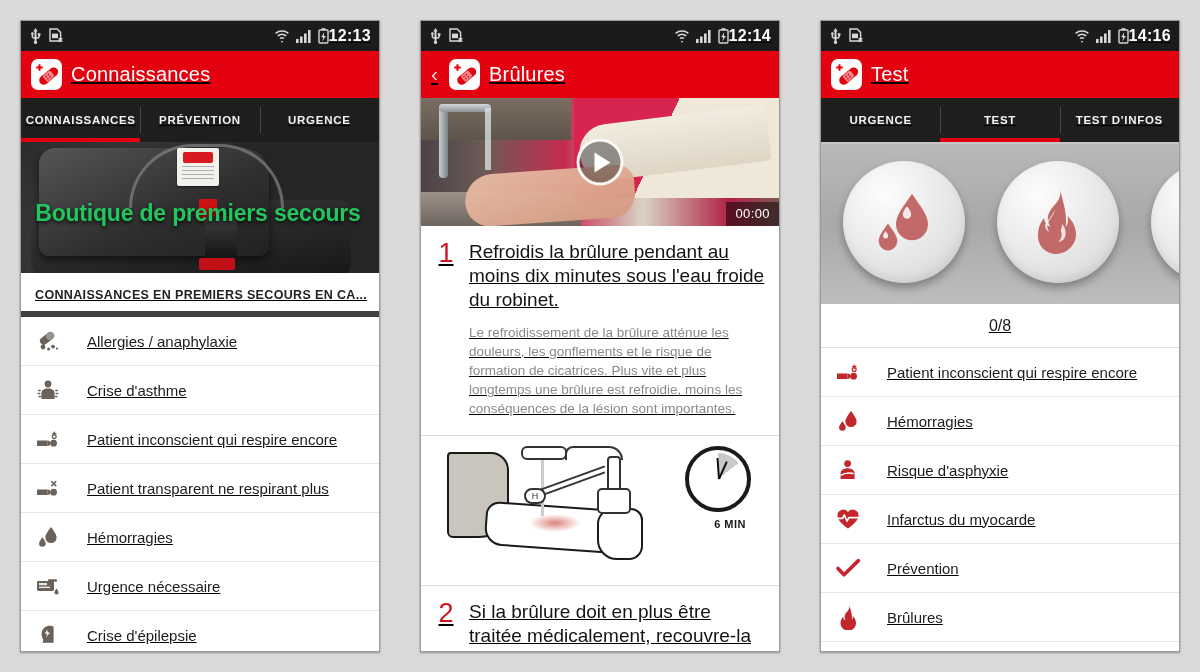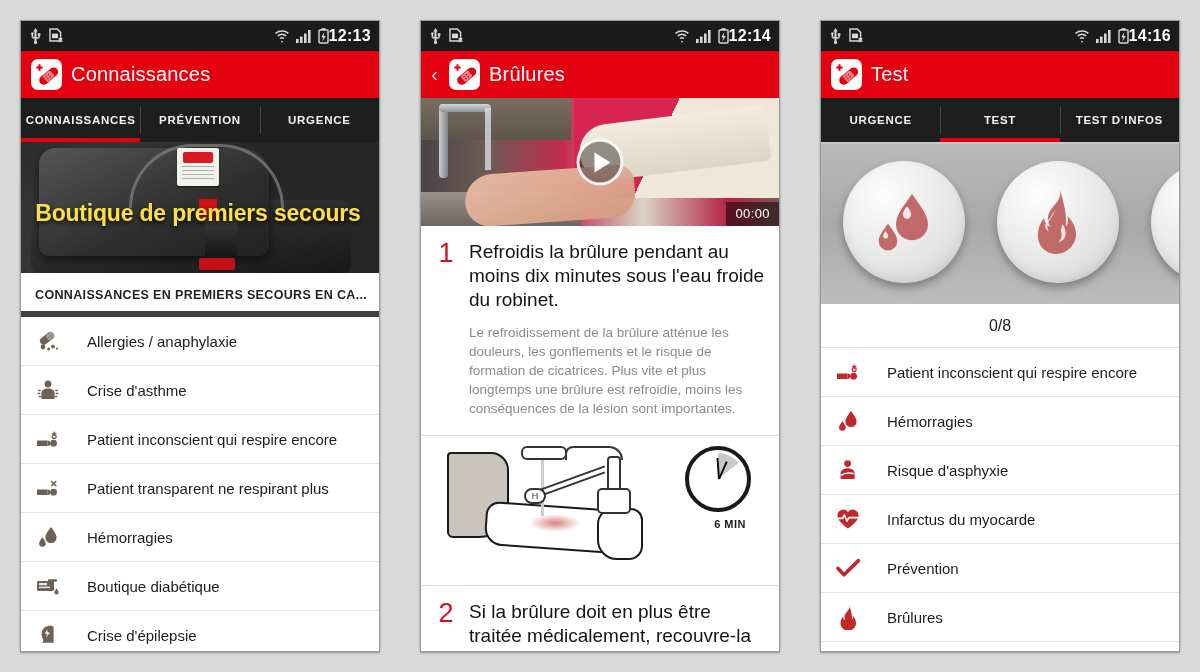--- a/index.html
+++ b/index.html
@@ -10,20 +10,21 @@
     overflow: hidden;
   }
   .stage {
     position: relative;
     width: 1200px; height: 672px;
     display: flex;
     align-items: flex-start;
     justify-content: center;
     gap: 40px;
     padding-top: 20px;
+    text-decoration: underline;
   }
   .phone {
     position: relative;
     width: 360px; height: 632px;
     background: #fff;
     overflow: hidden;
     border: 1px solid #9a9a9a;
     box-shadow: 0 1px 2px rgba(0,0,0,.35);
   }
 
@@ -128,21 +129,21 @@
   .bag-strap {
     position: absolute; left: 178px; top: 57px; width: 18px; height: 22px;
     background: #cf1117;
   }
   .bag-strap2 {
     position: absolute; left: 178px; top: 116px; width: 36px; height: 12px;
     background: #c31016; border-radius: 2px;
   }
   .hero-title {
     position: absolute; left: 0; right: 4px; top: 58px;
-    text-align: center; color: #fde047; font-size: 23px; font-weight: bold;
+    text-align: center; color: #22c55e; font-size: 23px; font-weight: bold;
     text-shadow: 0 2px 4px rgba(0,0,0,.85);
     letter-spacing: -.2px;
   }
 
   .section-head {
     padding: 15px 14px 9px;
     font-size: 12.5px; font-weight: bold; color: #222; letter-spacing: .35px;
     border-bottom: 6px solid #404040;
     white-space: nowrap; overflow: hidden;
   }
@@ -460,21 +461,21 @@
           <svg class="i" width="26" height="26" viewBox="0 0 26 26">
               <g fill="#6a6158">
                 <rect x="2" y="8" width="17" height="10" rx="1.4"></rect>
                 <rect x="4" y="10" width="8" height="2.2" fill="#fff" opacity=".85"></rect>
                 <rect x="4" y="13.6" width="11" height="1.5" fill="#fff" opacity=".85"></rect>
                 <rect x="13" y="6.2" width="9" height="2.6" rx="1.1"></rect>
                 <path d="M21.5 15.4c1.2 1.8 2.1 2.9 2.1 4a2.1 2.1 0 0 1-4.2 0c0-1.1.9-2.2 2.1-4z"></path>
               </g>
             </svg>
         </span>
-        <span class="label">Boutique diabétique</span>
+        <span class="label">Urgence nécessaire</span>
       </div>
 
       <div class="row">
         <span class="glyph">
           <svg class="i" width="26" height="26" viewBox="0 0 26 26">
               <path d="M17.5 4.2c-4.6-1.6-9.4 1-10.6 5.4-.9 3.2.2 5.6 1 7.6.5 1.3.3 2.6-.6 3.6h11.3V4.6z" fill="#6a6158"></path>
               <path d="M12.4 7.4l-2.6 4.4h2.6l-1.6 4 4.2-5.2h-2.4z" fill="#fff"></path>
             </svg>
         </span>
         <span class="label">Crise d'épilepsie</span>

